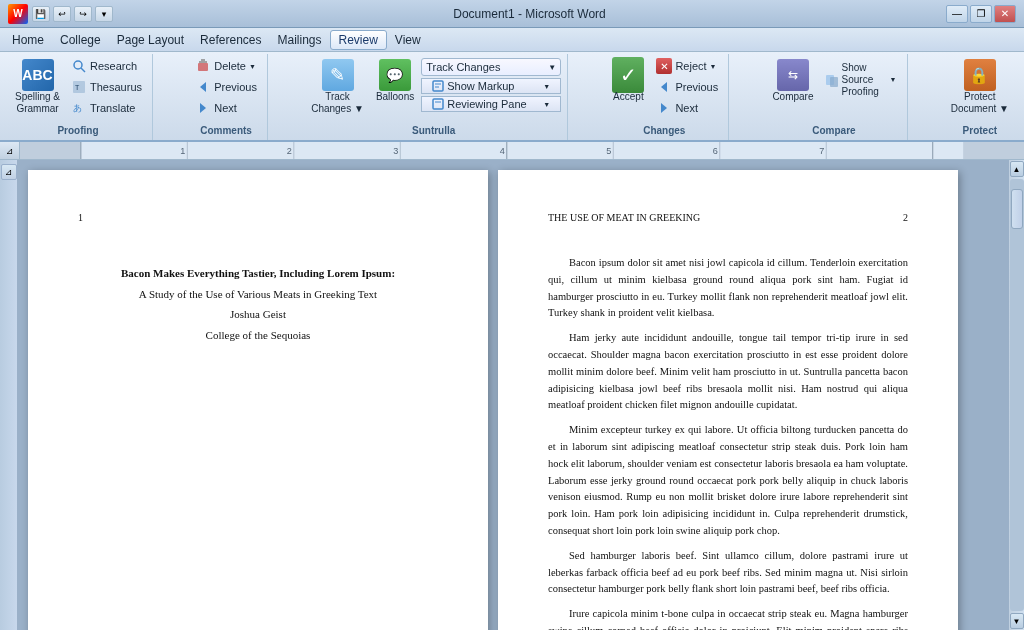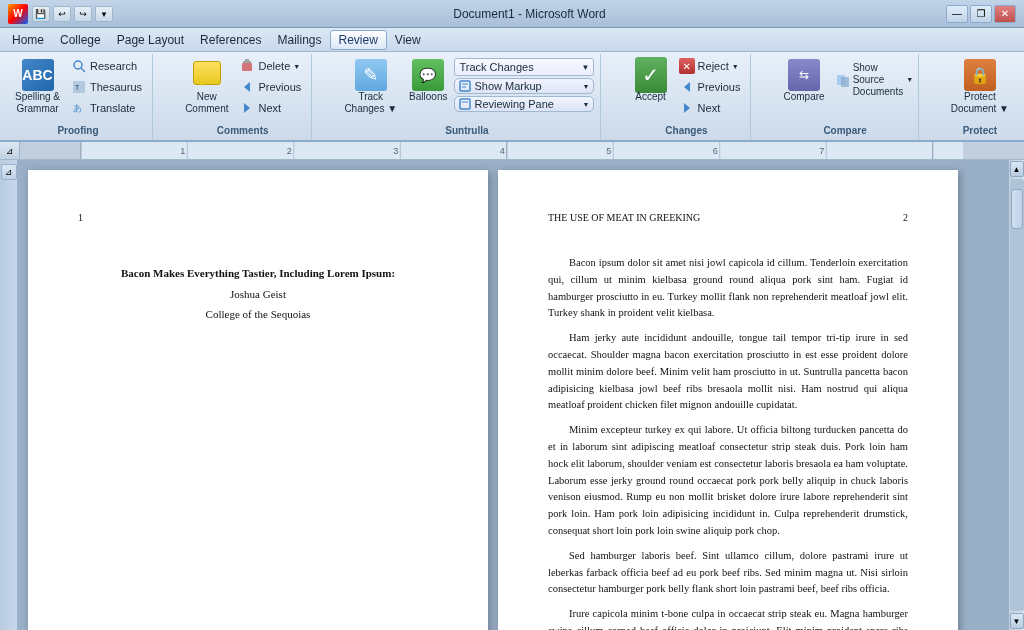--- a/index.html
+++ b/index.html
@@ -158,22 +158,22 @@
       margin-bottom: 1px;
     }
     .markup-dropdown .arrow { font-size: 8px; margin-left: auto; }
 
     
     .show-markup-btn {
       display: flex;
       align-items: center;
       background: linear-gradient(to bottom, #f0f4ff, #dce4f4);
       border: 1px solid #a0b8d0;
-      border-radius: 5px;
-      padding: 1px 4px;
+      border-radius: 0;
+      padding: 1px 10px;
       cursor: pointer;
       font-size: 11px;
       color: #1a2a3a;
       gap: 3px;
       margin-bottom: 1px;
     }
     .show-markup-btn .arrow { font-size: 8px; }
 
     
     .accept-icon {
@@ -402,28 +402,20 @@
           </div>
           <span>Translate</span>
         </div>
       </div>
     </div>
     <div class="ribbon-group-label">Proofing</div>
   </div>
 
   <div class="ribbon-group">
     <div class="ribbon-content">
-      <div class="rb-btn-large">
-        <div class="icon">
-          <div class="comment-icon">
-            <div class="comment-icon-inner"></div>
-          </div>
-        </div>
-        <div class="label">New<br>Comment</div>
-      </div>
       <div class="rb-stack">
         <div class="rb-btn-small">
           <div class="small-icon">
             <svg width="14" height="14" viewBox="0 0 14 14">
                 <rect x="2" y="4" width="10" height="8" rx="1" fill="#cc4444" opacity="0.7"></rect>
                 <line x1="5" y1="1" x2="9" y2="1" stroke="#888" stroke-width="1.5"></line>
                 <line x1="3" y1="3" x2="11" y2="3" stroke="#888" stroke-width="1.5"></line>
               </svg>
           </div>
           <span>Delete</span>
@@ -539,21 +531,21 @@
       </div>
       <div class="rb-stack" style="margin-top:4px;">
         <div class="rb-btn-small" style="white-space:normal;max-width:80px;font-size:10px;line-height:1.2;">
           <div class="small-icon">
             <svg width="14" height="14" viewBox="0 0 14 14">
                 <rect x="1" y="2" width="8" height="10" rx="1" fill="#aaccee"></rect>
                 <rect x="5" y="4" width="8" height="10" rx="1" fill="#88aacc" opacity="0.7"></rect>
               </svg>
           </div>
           <span style="white-space:normal;">Show Source
-Documents</span>
+Proofing</span>
           <span style="font-size:7px;">▼</span>
         </div>
       </div>
     </div>
     <div class="ribbon-group-label">Compare</div>
   </div>
 
   <div class="ribbon-group">
     <div class="ribbon-content">
       <div class="rb-btn-large">
@@ -606,20 +598,21 @@
   </div>
 
   <div class="doc-area">
 
     <div class="page">
       <div class="page-header">
         <span style="font-size:10px;">1</span>
       </div>
       <div class="page-title-block">
         <p style="font-weight:bold;">Bacon Makes Everything Tastier, Including Lorem Ipsum:</p>
+        <p>A Study of the Use of Various Meats in Greeking Text</p>
         <p>Joshua Geist</p>
         <p>College of the Sequoias</p>
       </div>
     </div>
 
     <div class="page">
       <div class="page-header">
         <span style="font-size:10px;">THE USE OF MEAT IN GREEKING</span>
         <span style="font-size:10px;">2</span>
       </div>

